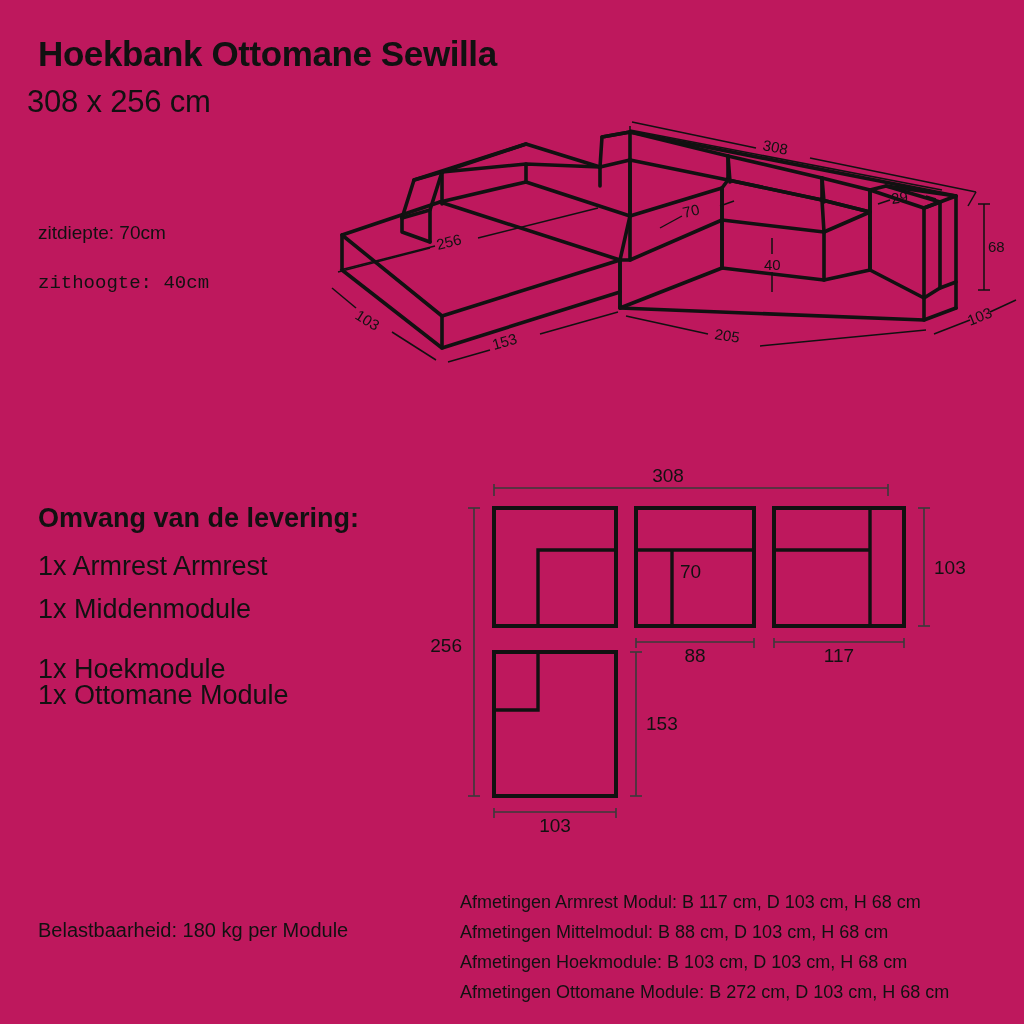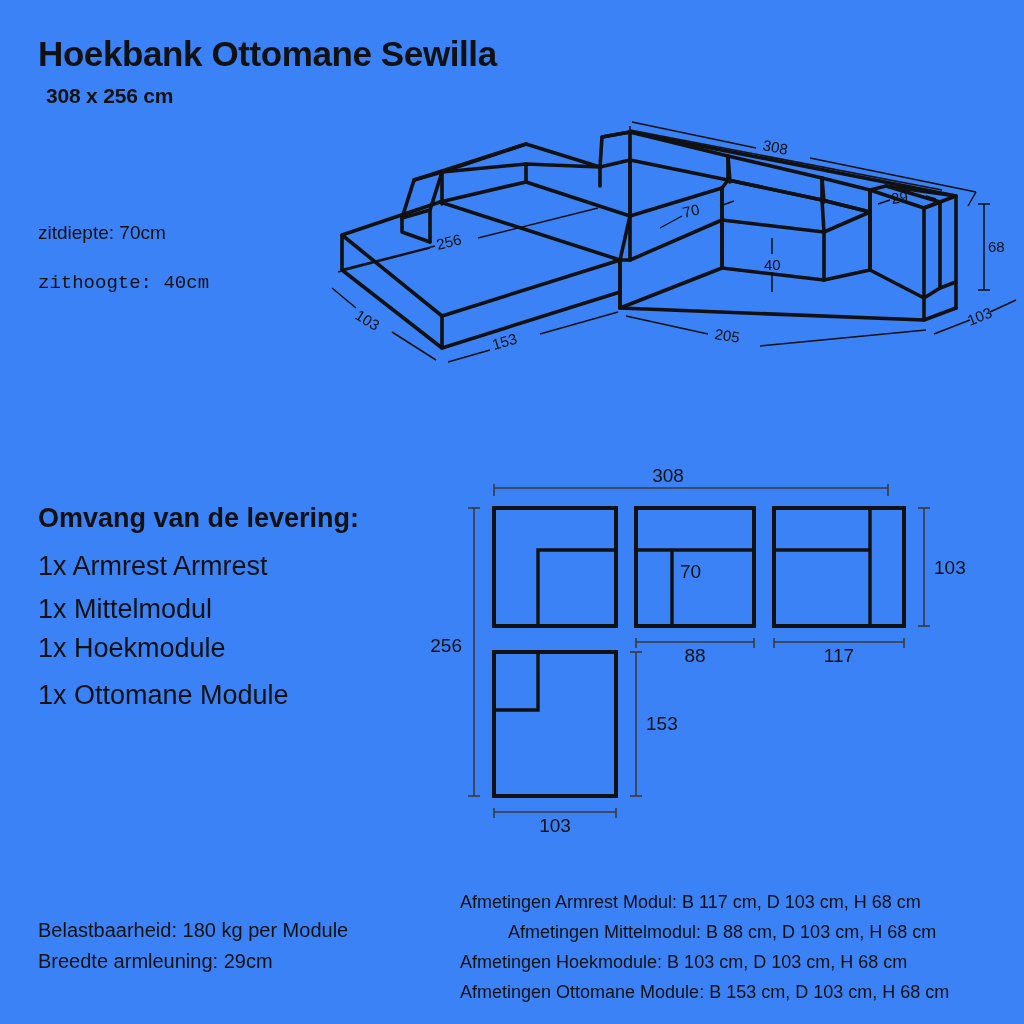--- a/index.html
+++ b/index.html
@@ -4,42 +4,42 @@
 <style>
   html, body {
     margin: 0;
     padding: 0;
     background: #ffffff;
   }
   #page {
     position: relative;
     width: 1024px;
     height: 1024px;
-    background: #3b82f6;
+    background: #be185d;
     font-family: "Liberation Sans", sans-serif;
     color: #111111;
     overflow: hidden;
   }
 
   
   .title {
     position: absolute;
     left: 38px;
     top: 34px;
     font-size: 35px;
     font-weight: bold;
     letter-spacing: -0.4px;
     white-space: nowrap;
   }
   .subtitle {
     position: absolute;
-    left: 46px;
+    left: 27px;
     top: 84px;
-    font-size: 21px;
-    font-weight: bold;
+    font-size: 31px;
+    font-weight: normal;
     letter-spacing: -0.2px;
     white-space: nowrap;
   }
   .spec-line {
     position: absolute;
     left: 38px;
     font-size: 19px;
     white-space: nowrap;
   }
   .spec-1 { top: 222px; }
@@ -54,40 +54,40 @@
     white-space: nowrap;
   }
   .delivery-item {
     position: absolute;
     left: 38px;
     font-size: 27px;
     white-space: nowrap;
   }
   .di-0 { top: 551px; }
   .di-1 { top: 594px; }
-  .di-2 { top: 633px; }
+  .di-2 { top: 654px; }
   .di-3 { top: 680px; }
 
   .footnote {
     position: absolute;
     left: 38px;
     font-size: 20px;
     white-space: nowrap;
   }
   .fn-0 { top: 919px; }
   .fn-1 { top: 950px; }
 
   .module-dim {
     position: absolute;
     left: 460px;
     font-size: 18px;
     white-space: nowrap;
   }
   .md-0 { top: 892px; }
-  .md-1 { top: 922px; margin-left: 48px; }
+  .md-1 { top: 922px; }
   .md-2 { top: 952px; }
   .md-3 { top: 982px; }
 
   
   .iso-wrap {
     position: absolute;
     left: 330px;
     top: 120px;
     width: 690px;
     height: 250px;
@@ -153,31 +153,30 @@
 <div id="page">
 
   <div class="title">Hoekbank Ottomane Sewilla</div>
   <div class="subtitle">308 x 256 cm</div>
 
   <div class="spec-line spec-1">zitdiepte: 70cm</div>
   <div class="spec-line spec-2">zithoogte: 40cm</div>
 
   <div class="delivery-title">Omvang van de levering:</div>
   <div class="delivery-item di-0">1x Armrest Armrest</div>
-  <div class="delivery-item di-1">1x Mittelmodul</div>
+  <div class="delivery-item di-1">1x Middenmodule</div>
   <div class="delivery-item di-2">1x Hoekmodule</div>
   <div class="delivery-item di-3">1x Ottomane Module</div>
 
   <div class="footnote fn-0">Belastbaarheid: 180 kg per Module</div>
-  <div class="footnote fn-1">Breedte armleuning: 29cm</div>
 
   <div class="module-dim md-0">Afmetingen Armrest Modul: B 117 cm, D 103 cm, H 68 cm</div>
   <div class="module-dim md-1">Afmetingen Mittelmodul: B 88 cm, D 103 cm, H 68 cm</div>
   <div class="module-dim md-2">Afmetingen Hoekmodule: B 103 cm, D 103 cm, H 68 cm</div>
-  <div class="module-dim md-3">Afmetingen Ottomane Module: B 153 cm, D 103 cm, H 68 cm</div>
+  <div class="module-dim md-3">Afmetingen Ottomane Module: B 272 cm, D 103 cm, H 68 cm</div>
 
   <div class="iso-wrap">
     <svg width="690" height="250" viewBox="0 0 690 250">
 
       <path class="body-line" d="M 12 115 L 110 82 L 290 140 L 290 172 L 112 228 L 12 150 Z"></path>
       <path class="body-line" d="M 12 115 L 112 196 L 112 228"></path>
       <path class="body-line" d="M 112 196 L 290 140"></path>
 
       <path class="body-line" d="M 110 82 L 196 62 L 300 96 L 290 140"></path>
 

